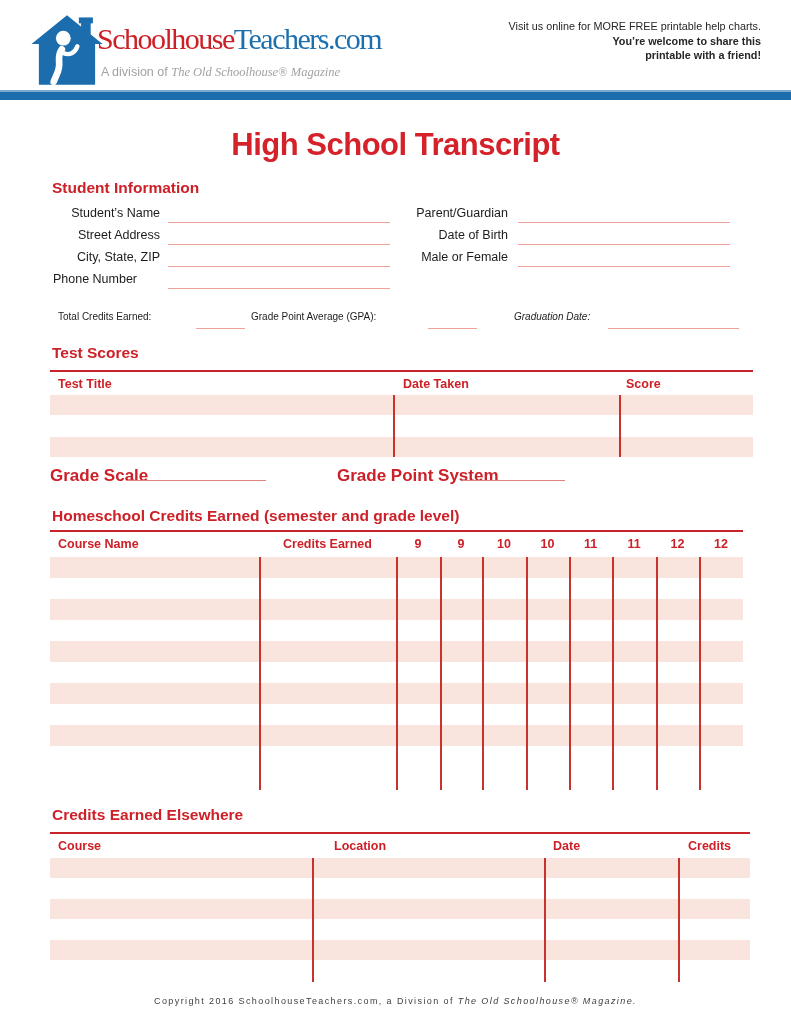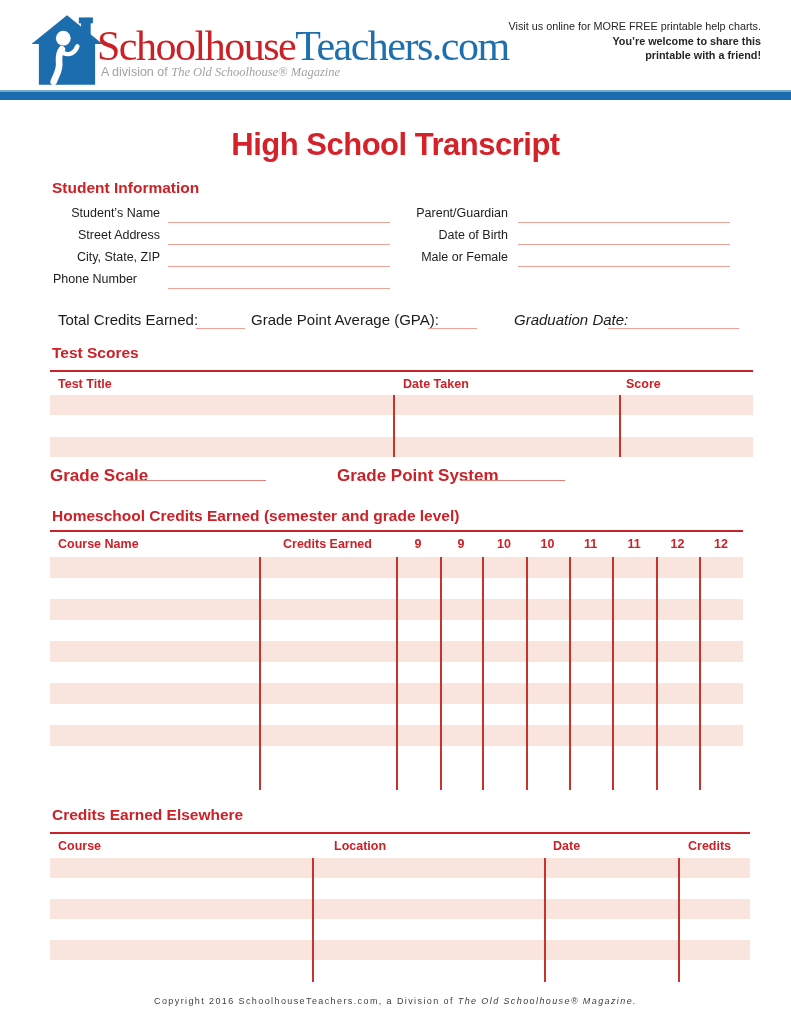--- a/index.html
+++ b/index.html
@@ -5,41 +5,41 @@
   html,body{margin:0;padding:0;}
   body{
     width:791px;height:1024px;position:relative;background:#ffffff;
     font-family:"Liberation Sans", sans-serif;color:#1c1c1c;overflow:hidden;
   }
   .abs{position:absolute;}
 
   
   .logo-svg{position:absolute;left:30px;top:13px;}
   .brand{position:absolute;left:97px;top:22px;font-family:"Liberation Serif", serif;
-         font-size:42px;letter-spacing:-1.5px;white-space:nowrap;}
+         font-size:30px;letter-spacing:-1.5px;white-space:nowrap;}
   .brand .red{color:#cc2027;}
   .brand .blue{color:#1e6fad;}
   .tagline{position:absolute;left:101px;top:65px;font-size:12.5px;color:#a3a2a0;white-space:nowrap;}
   .tagline .ital{font-family:"Liberation Serif", serif;font-style:italic;}
   .promo{position:absolute;right:30px;top:19px;text-align:right;font-size:10.8px;
          line-height:14.5px;color:#262626;}
   .promo .bold{font-weight:bold;}
   .blue-line{position:absolute;left:0;top:90px;width:791px;height:1.5px;background:#79a9cf;}
   .blue-bar{position:absolute;left:0;top:92px;width:791px;height:8px;background:#1c6dad;}
 
   
   .page-title{position:absolute;left:0;top:127px;width:791px;text-align:center;
               font-size:31px;font-weight:bold;letter-spacing:-0.5px;color:#d5222a;}
   .section-h{position:absolute;font-size:15.5px;font-weight:bold;color:#cc2128;white-space:nowrap;}
 
   
   .field-row{position:absolute;height:18px;}
   .field-row .lbl{position:absolute;top:0;font-size:12.5px;text-align:right;white-space:nowrap;}
   .fill-line{position:absolute;height:16px;border-bottom:1.5px solid #efa29a;}
-  .sum-lbl{position:absolute;font-size:15px;white-space:nowrap;}
+  .sum-lbl{position:absolute;font-size:10px;white-space:nowrap;}
   .sum-line{position:absolute;height:17px;border-bottom:1.5px solid #efa29a;}
 
   
   .tbl{position:absolute;border-top:2.5px solid #c8232a;}
   .tbl .hcell{position:absolute;top:5px;font-size:12.5px;font-weight:bold;color:#cc2128;white-space:nowrap;}
   .tbl .hcell.ctr{text-align:center;}
   .row{width:100%;}
   .row.pink{background:#f9e5dd;}
   .row.white{background:#ffffff;}
   .vline{position:absolute;width:1.5px;background:#c8332e;}

